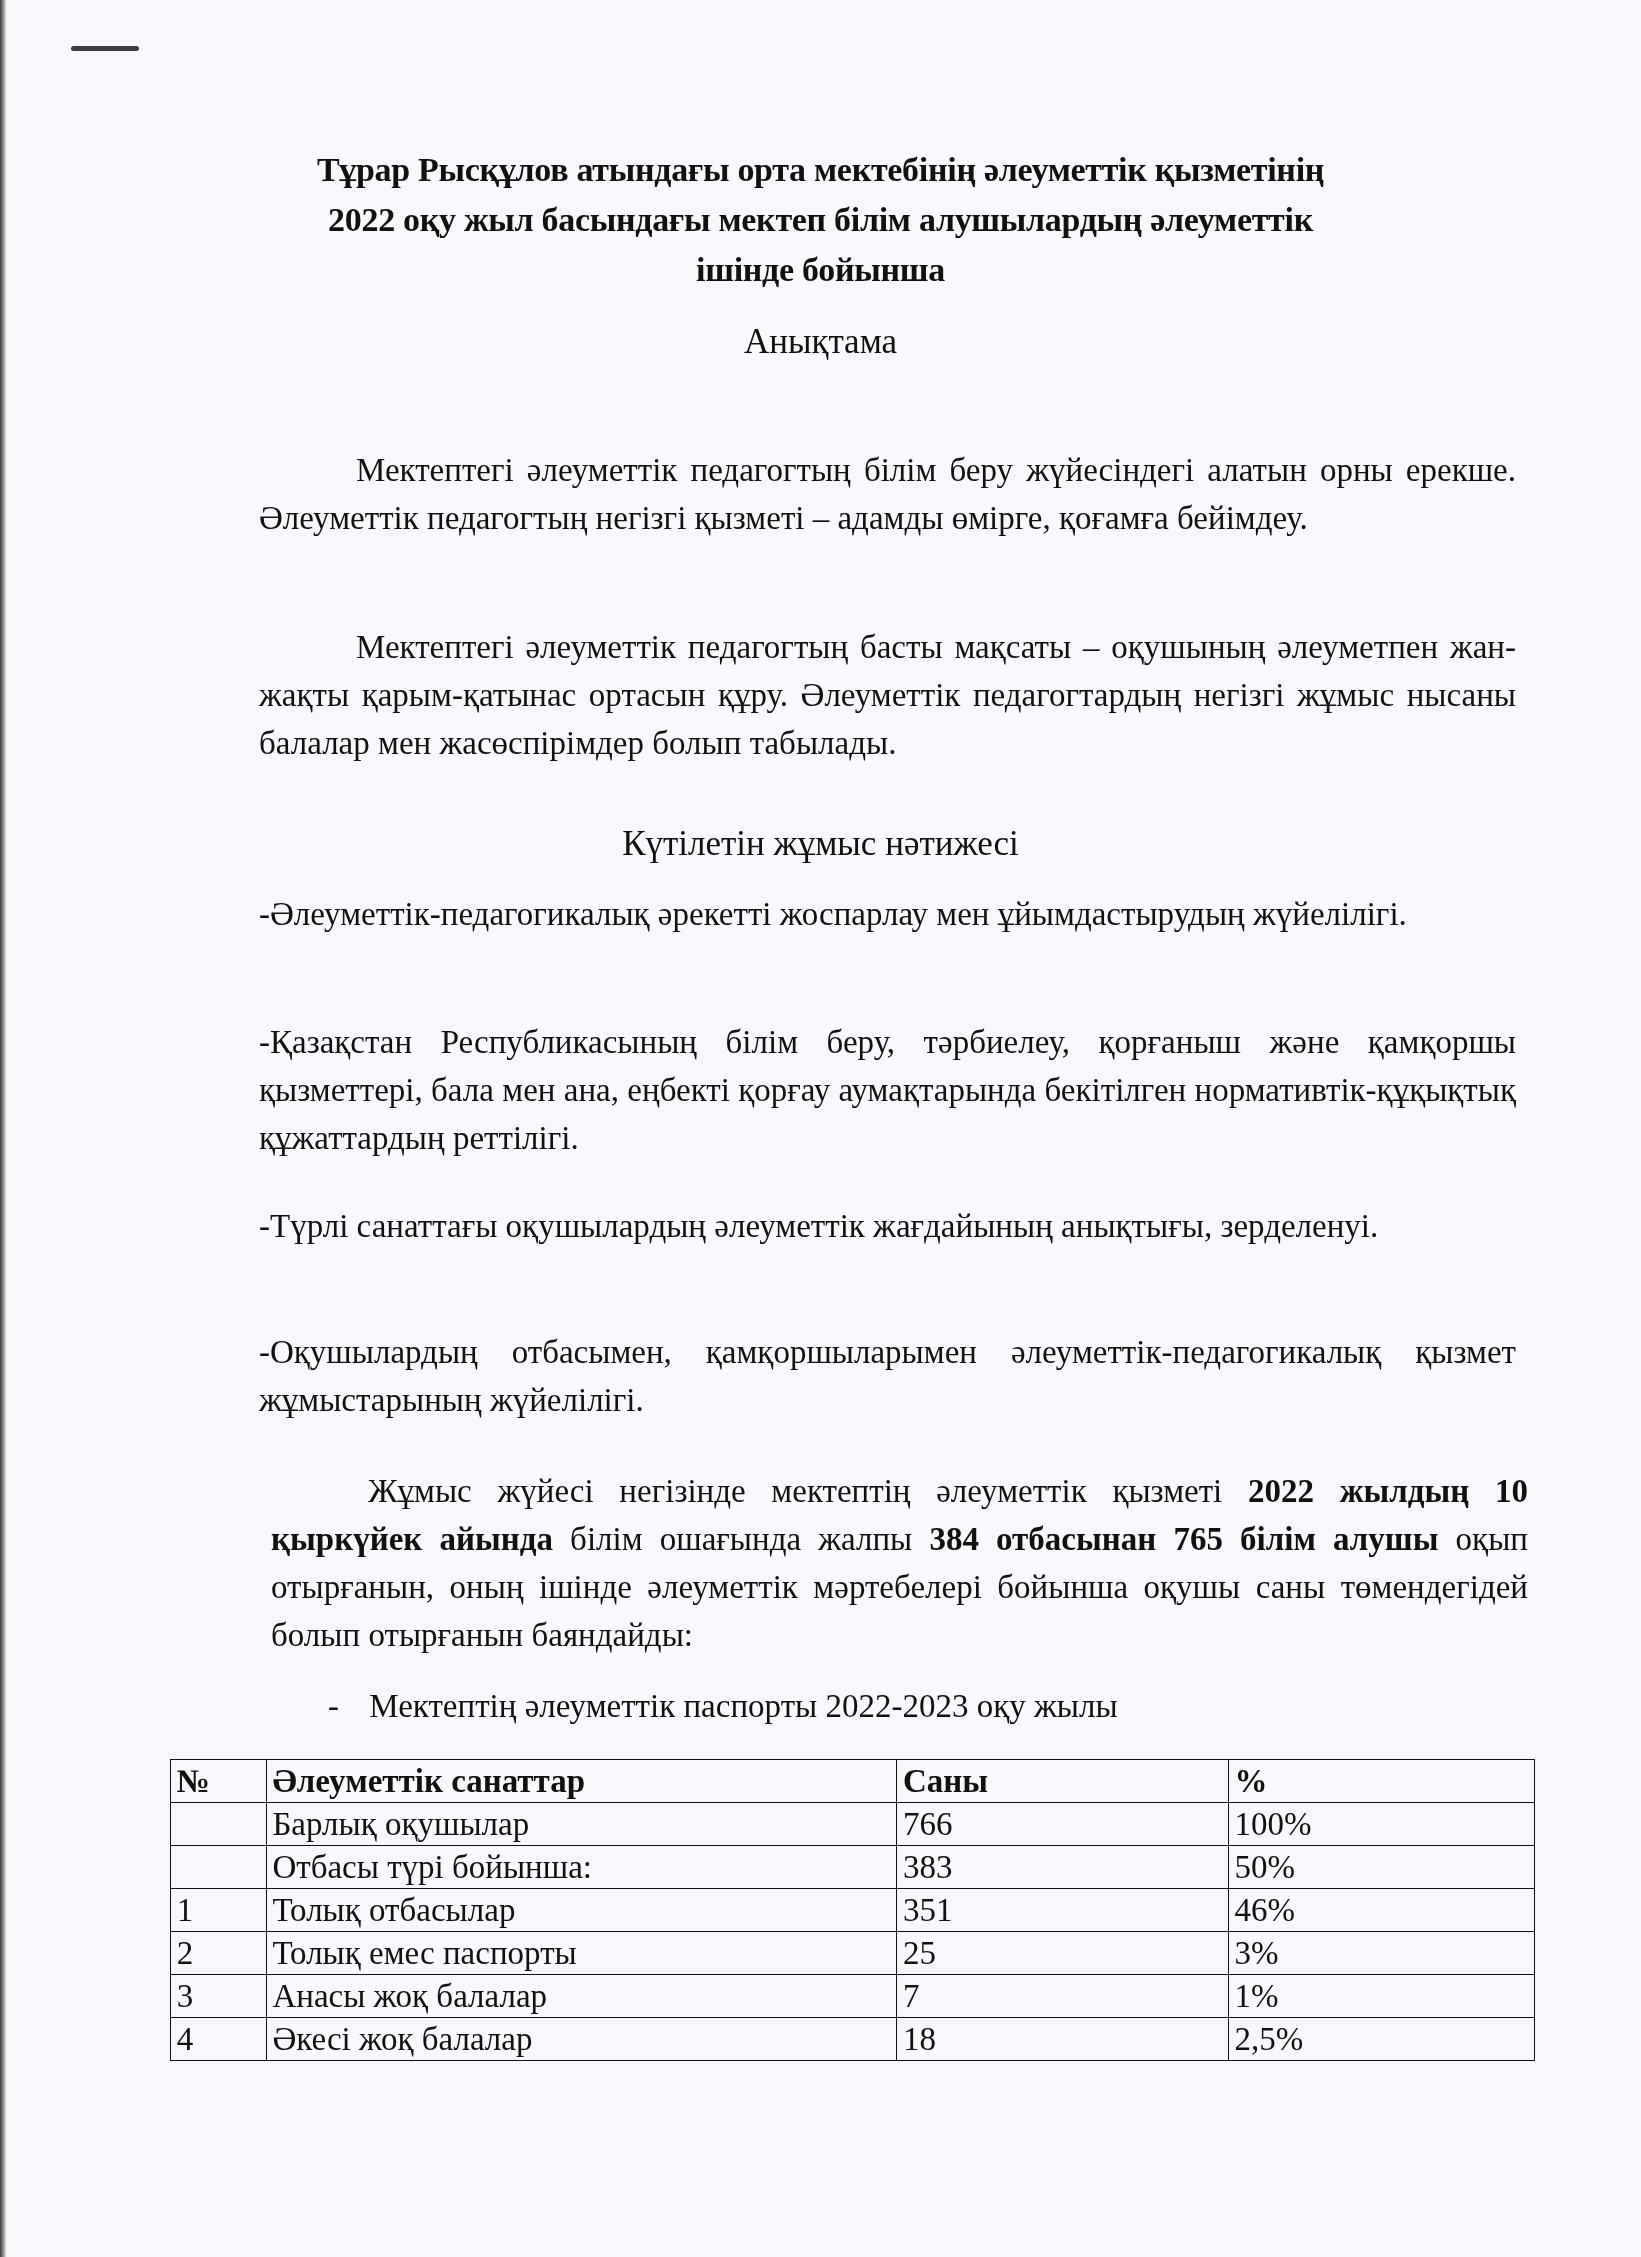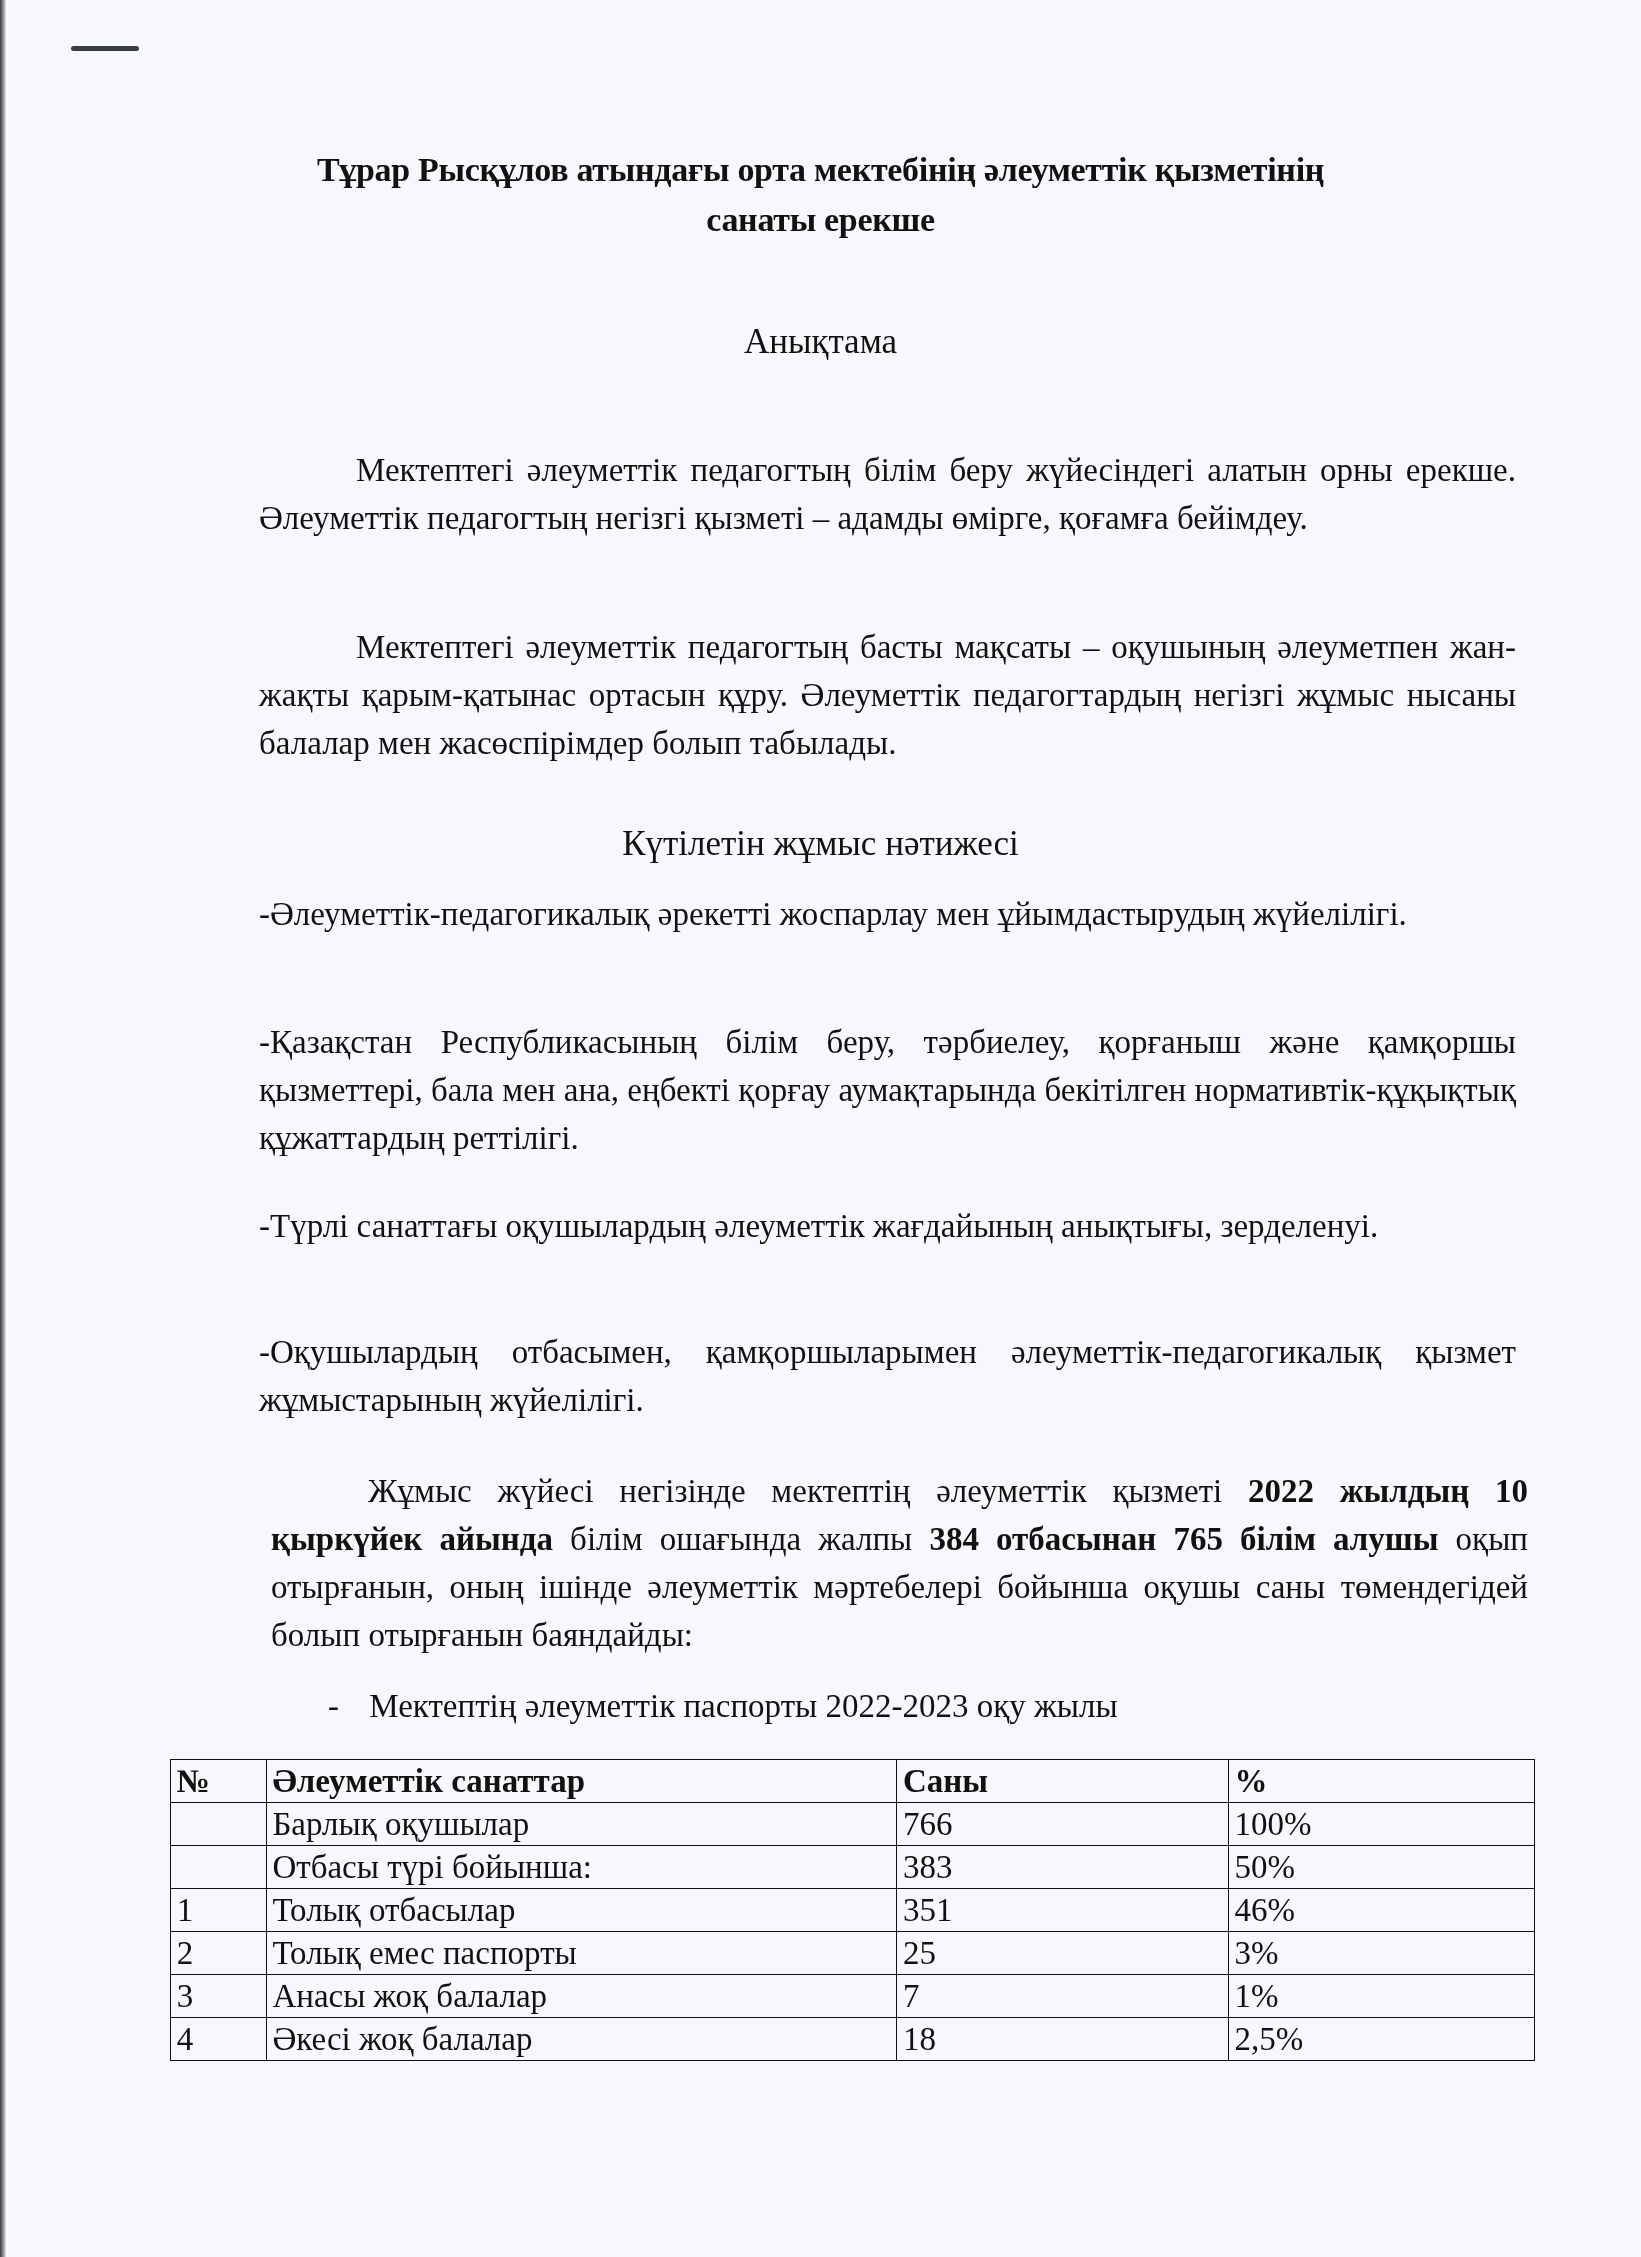--- a/index.html
+++ b/index.html
@@ -58,21 +58,22 @@
 </head>
 <body>
 
 <div class="scan-edge"></div>
 <div class="pen-mark"></div>
 
 <div class="page">
 
   <div class="title">
     <div>Тұрар Рысқұлов атындағы орта мектебінің әлеуметтік қызметінің</div>
-    <div>санаты ерекше</div>
+    <div>2022 оқу  жыл басындағы мектеп білім алушылардың   әлеуметтік</div>
+    <div>ішінде бойынша</div>
   </div>
 
   <div class="center-heading" style="top:322px;">Анықтама</div>
 
   <p class="para indent" style="top:446px; margin:0;">Мектептегі әлеуметтік педагогтың білім беру жүйесіндегі алатын орны ерекше. Әлеуметтік педагогтың  негізгі қызметі – адамды өмірге, қоғамға бейімдеу.</p>
   <p class="para indent" style="top:623px; margin:0;">Мектептегі әлеуметтік педагогтың басты мақсаты – оқушының әлеуметпен жан-жақты қарым-қатынас ортасын құру. Әлеуметтік педагогтардың негізгі жұмыс нысаны балалар мен жасөспірімдер болып табылады.</p>
 
   <div class="center-heading" style="top:824px;">Күтілетін жұмыс нәтижесі</div>
 
   <p class="para" style="top:890px; margin:0;">-Әлеуметтік-педагогикалық әрекетті жоспарлау мен ұйымдастырудың жүйелілігі.</p>

